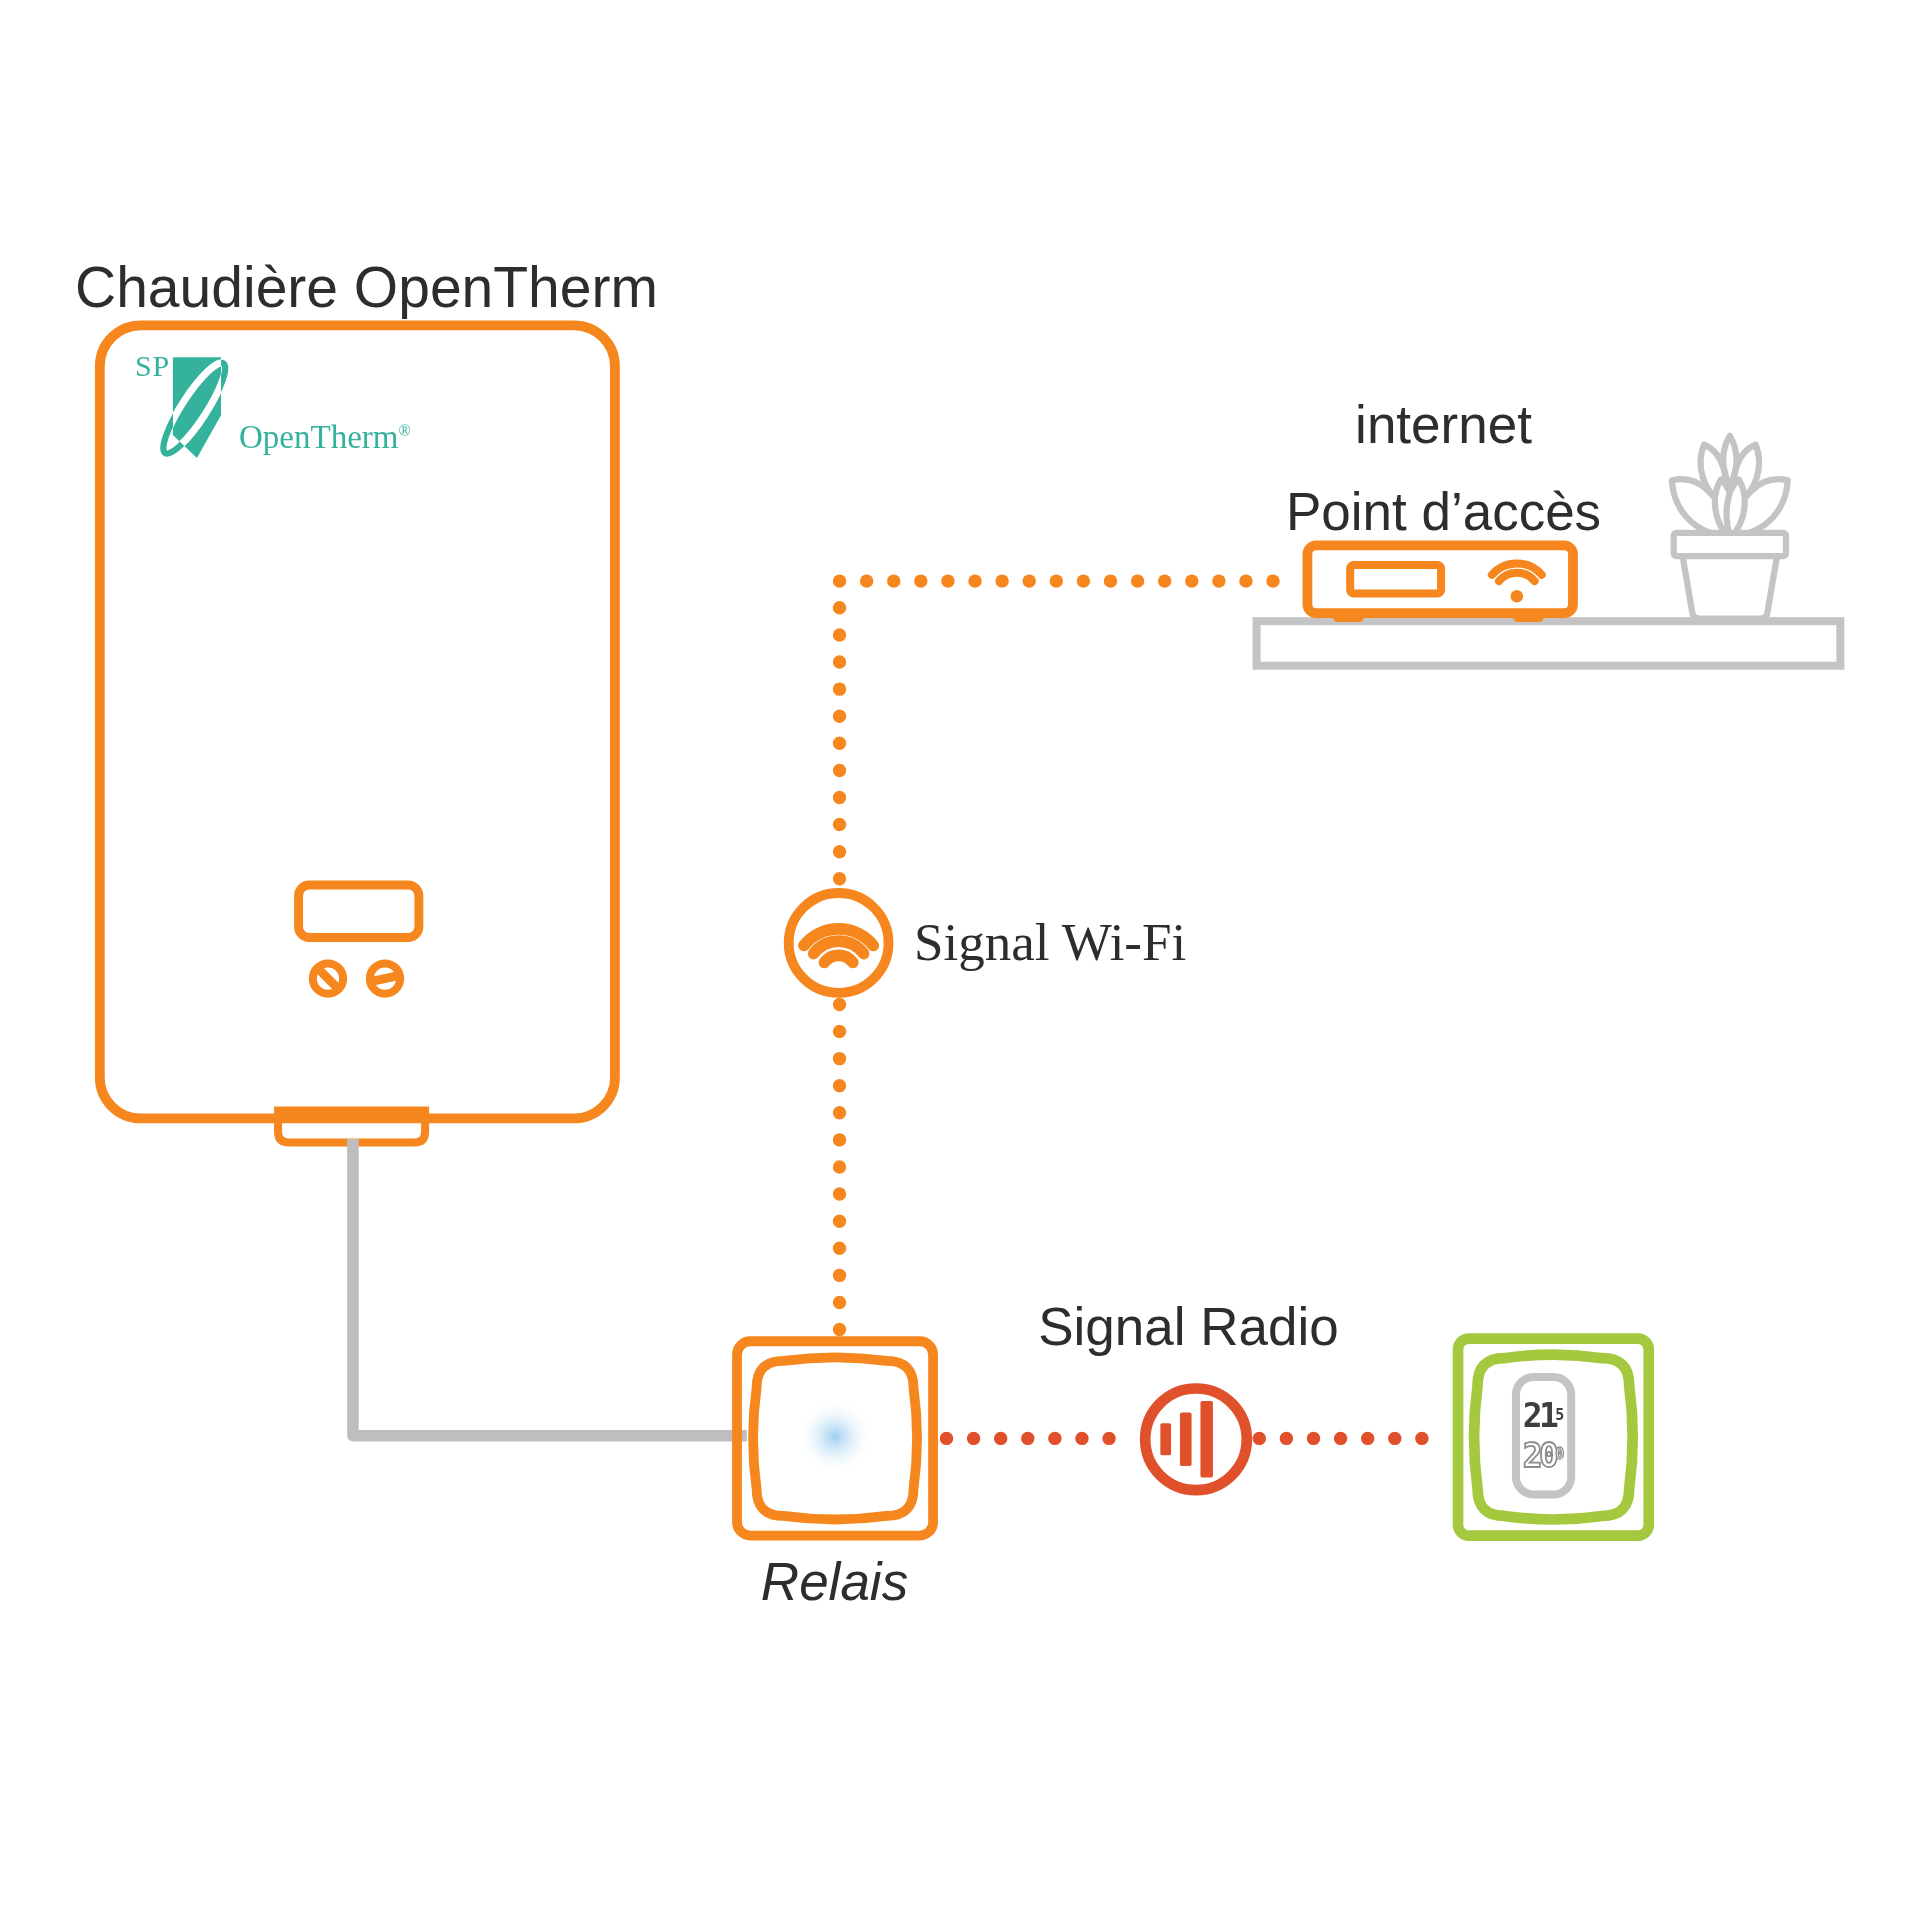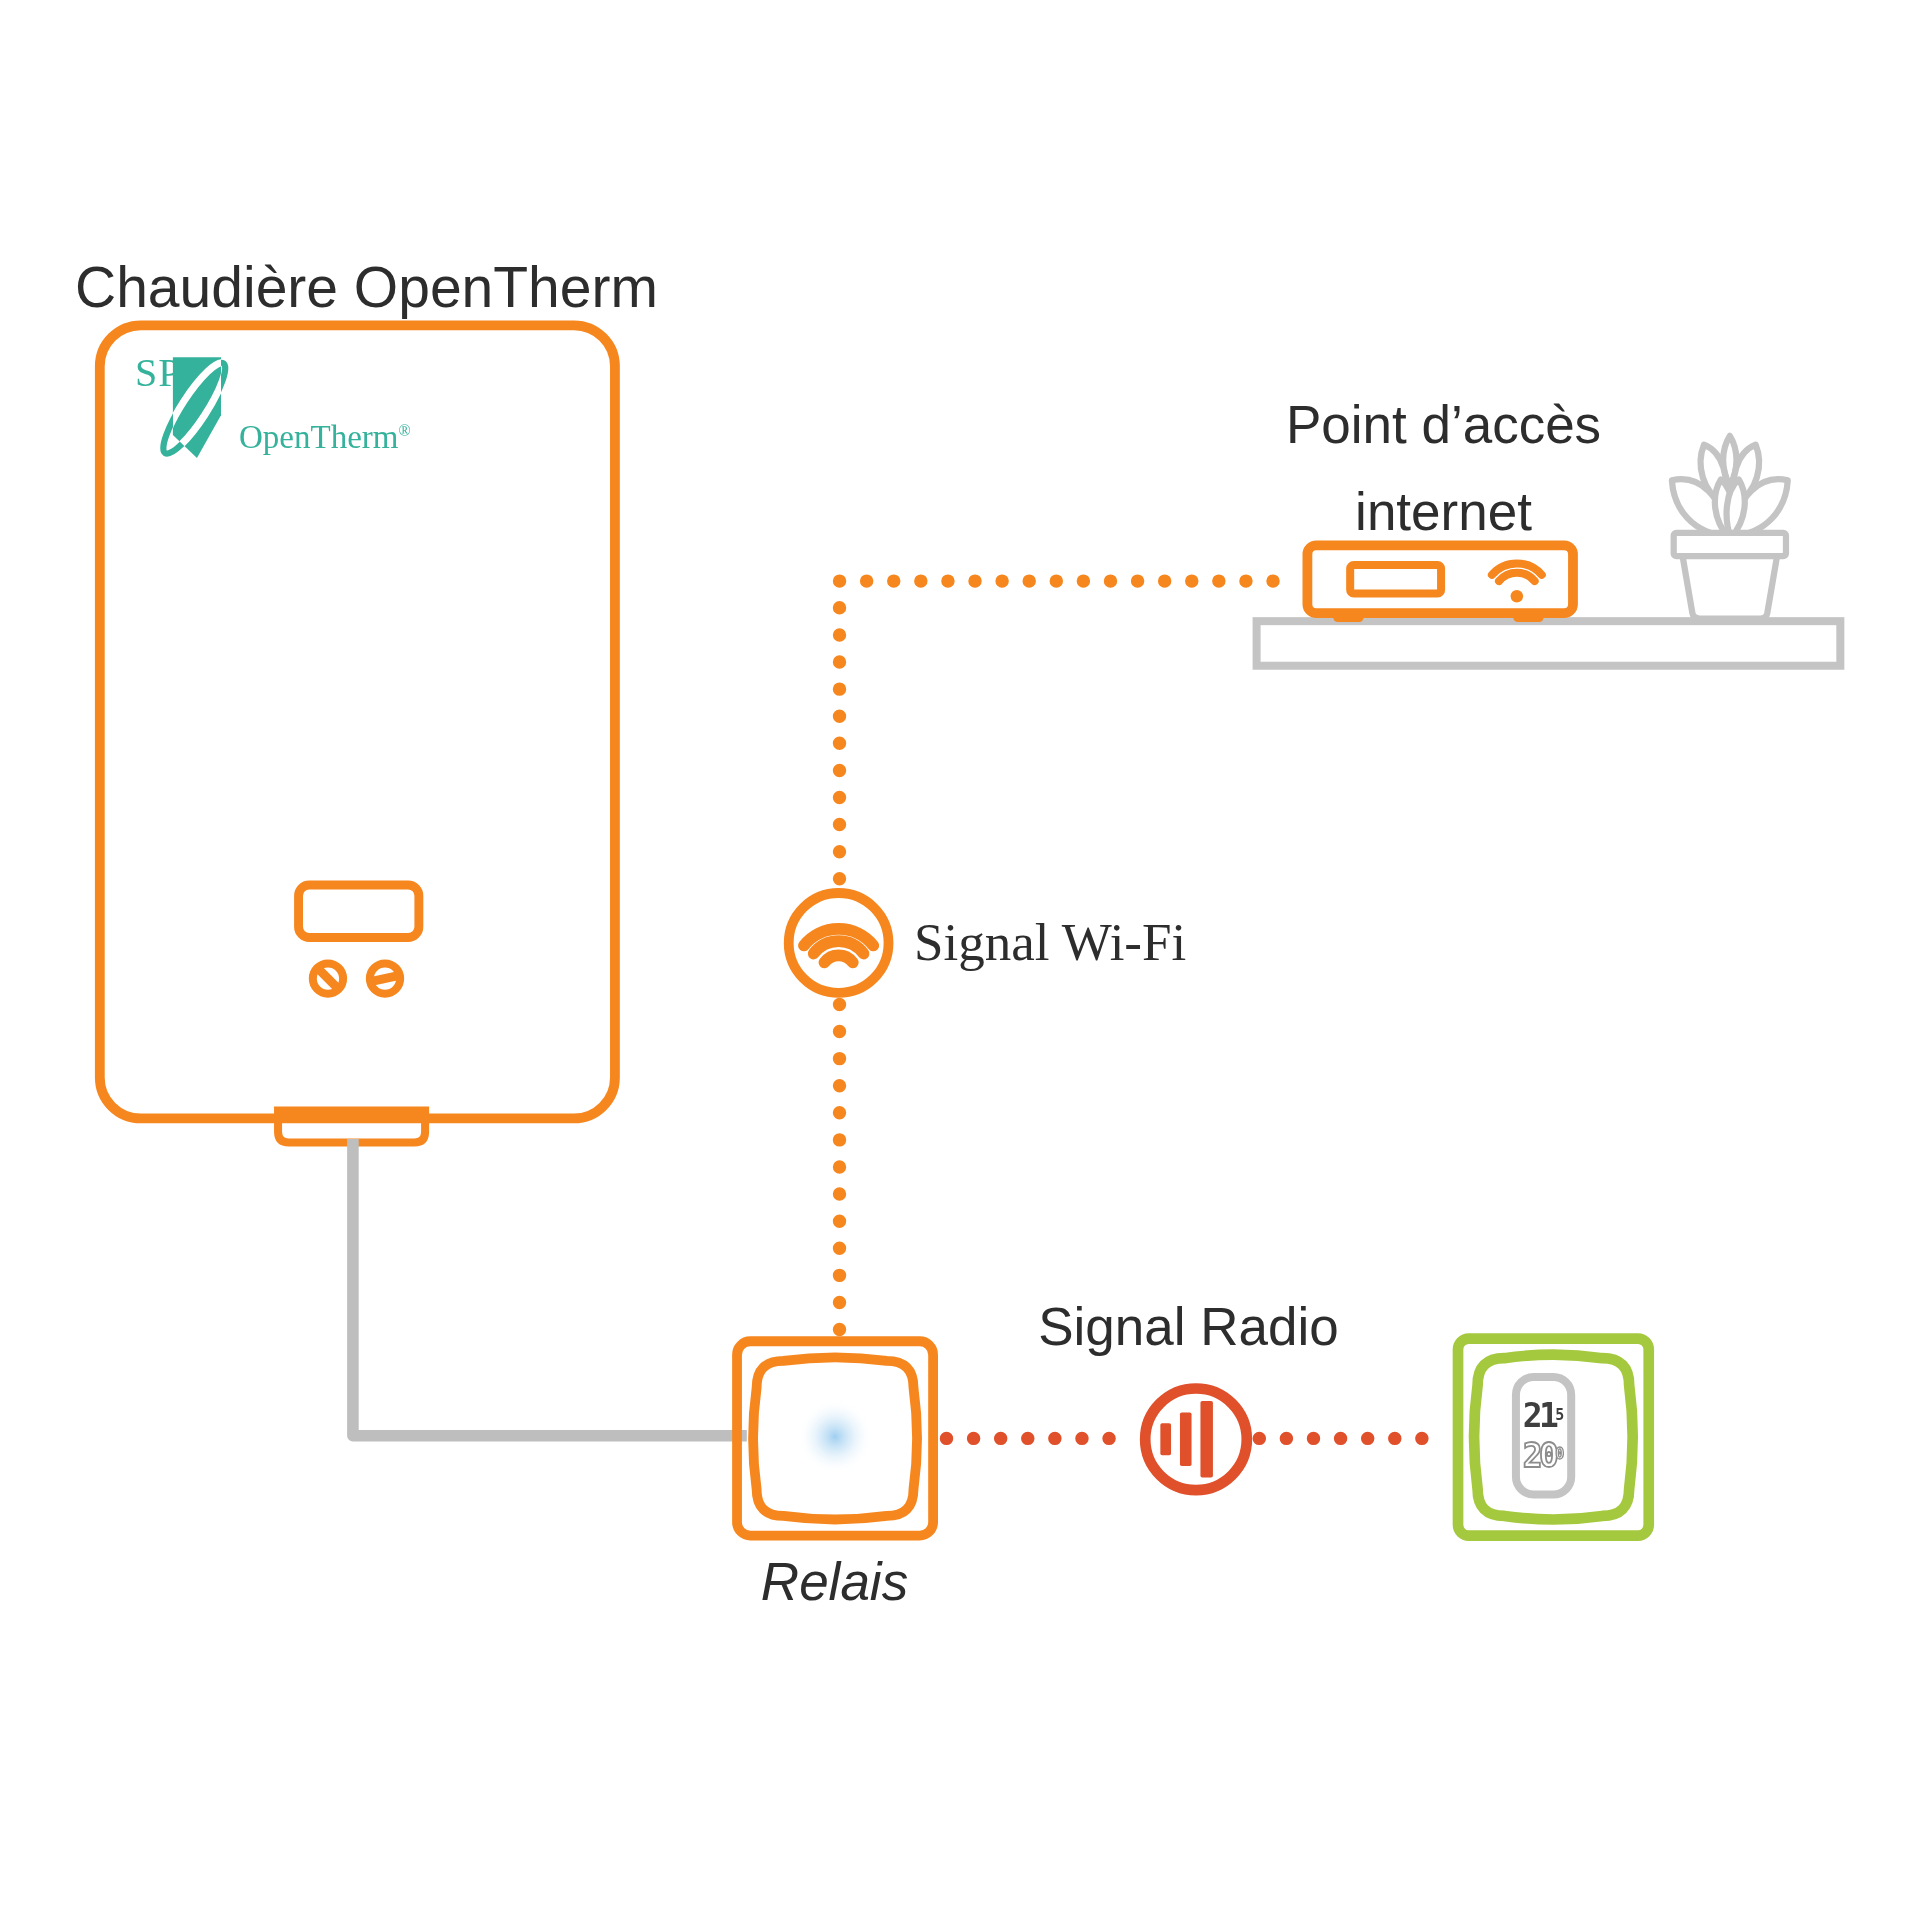--- a/index.html
+++ b/index.html
@@ -31,21 +31,21 @@
   .fl-radio{fill:var(--radio);stroke:none;}
   .st-green{stroke:var(--green);fill:none;}
   .st-gray{stroke:var(--outline);fill:#ffffff;}
   .st-wire{stroke:var(--wire);fill:none;}
   .fl-teal{fill:var(--teal);stroke:none;}
   .st-teal{stroke:var(--teal);fill:none;}
   .dots{stroke-linecap:round;fill:none;stroke-width:15px;stroke-dasharray:0.1 30.3;}
   .dots-orange{stroke:var(--orange);}
   .dots-radio{stroke:var(--radio);}
   
-  .logo-sp{position:absolute;left:135px;top:349px;font-family:"Liberation Serif", serif;font-size:40px;color:var(--teal);letter-spacing:0.9px;}
+  .logo-sp{position:absolute;left:135px;top:349px;font-family:"Liberation Serif", serif;font-size:30px;color:var(--teal);letter-spacing:0.9px;}
   .logo-brand{position:absolute;left:239px;top:419px;font-family:"Liberation Serif", serif;font-size:33px;color:var(--teal);}
   .logo-brand sup{font-size:16px;}
   
   .thermo-display-text{
     position:absolute;left:1516px;top:1377px;width:55px;height:118px;
     display:flex;flex-direction:column;align-items:center;justify-content:center;gap:5.3px;
     font-family:"DejaVu Sans Mono", monospace;font-weight:bold;
   }
   .temp-row{font-size:33px;letter-spacing:-3.6px;line-height:34px;}
   .temp-now{color:var(--digit);}
@@ -158,22 +158,22 @@
     <g>
       <rect x="1636" y="1502" width="214" height="221" rx="12" class="st-green" stroke-width="12"></rect>
       <path d="M 1688 1524 Q 1743 1516 1798 1524 Q 1828 1524 1828 1554 Q 1836 1612 1828 1671 Q 1828 1701 1798 1701 Q 1743 1709 1688 1701 Q 1658 1701 1658 1671 Q 1650 1612 1658 1554 Q 1658 1524 1688 1524 Z" class="st-green" stroke-width="12"></path>
       <rect x="1701" y="1545" width="62" height="132" rx="20" fill="#ffffff" stroke="var(--outline)" stroke-width="9"></rect>
     </g>
   </svg>
 
   <div class="label title" style="left:75px;top:225px;">Chaudière OpenTherm</div>
 
   <div class="label center" style="left:1176px;top:381px;width:535px;line-height:87px;">
+    <div>internet</div>
     <div>Point d’accès</div>
-    <div>internet</div>
   </div>
 
   <div class="label" style="left:914px;top:909px;font-family:Liberation Serif, serif;">Signal Wi-Fi</div>
 
   <div class="label center" style="left:921px;top:1294px;width:535px;">Signal Radio</div>
 
   <div class="label center" style="left:701px;top:1549px;width:267px;font-style:italic;">Relais</div>
 
 
   <div class="logo-sp">SP</div>

